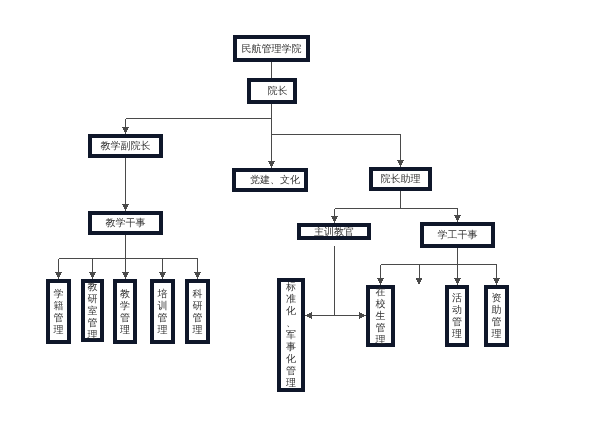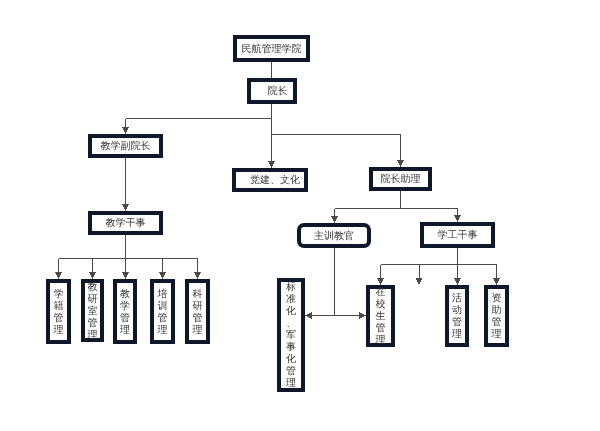--- a/index.html
+++ b/index.html
@@ -127,21 +127,21 @@
   <div class="node" style="left:232px; top:168px; width:76px; height:24px;padding-left:10px;">
     <span>党建、文化</span>
   </div>
   <div class="node" style="left:369px; top:167px; width:63px; height:24px;">
     <span>院长助理</span>
   </div>
 
   <div class="node" style="left:88px; top:211px; width:75px; height:24px;">
     <span>教学干事</span>
   </div>
-  <div class="node" style="left:297px; top:223px; width:74px; height:25px;border-radius:7px;">
+  <div class="node" style="left:297px; top:223px; width:74px; height:17px;">
     <span>主训教官</span>
   </div>
   <div class="node" style="left:420px; top:222px; width:75px; height:26px;">
     <span>学工干事</span>
   </div>
 
   <div class="node vnode" style="left:81px; top:279px; width:23px; height:63px;">
     <span class="vtext">教研室管理</span>
   </div>
   <div class="node vnode" style="left:46px; top:279px; width:25px; height:65px;">

